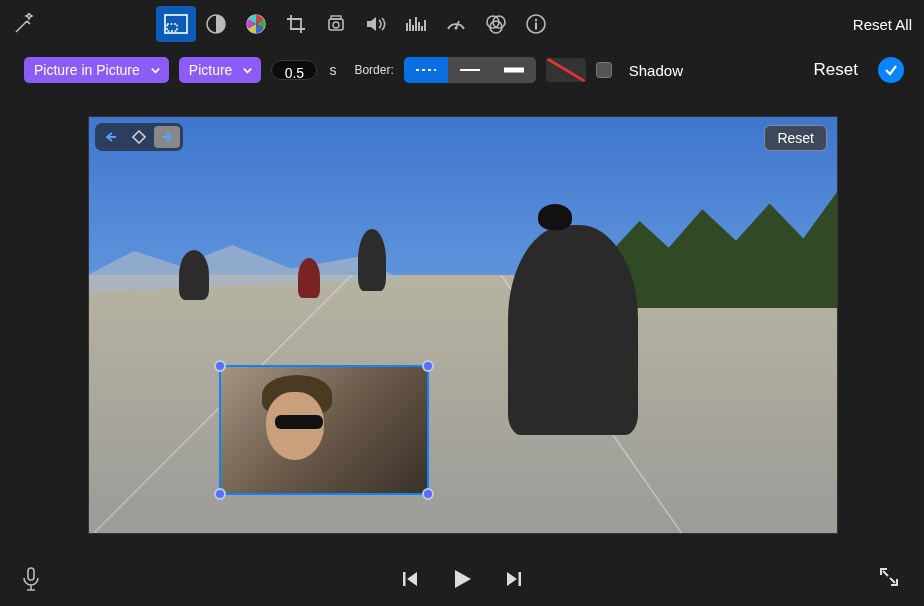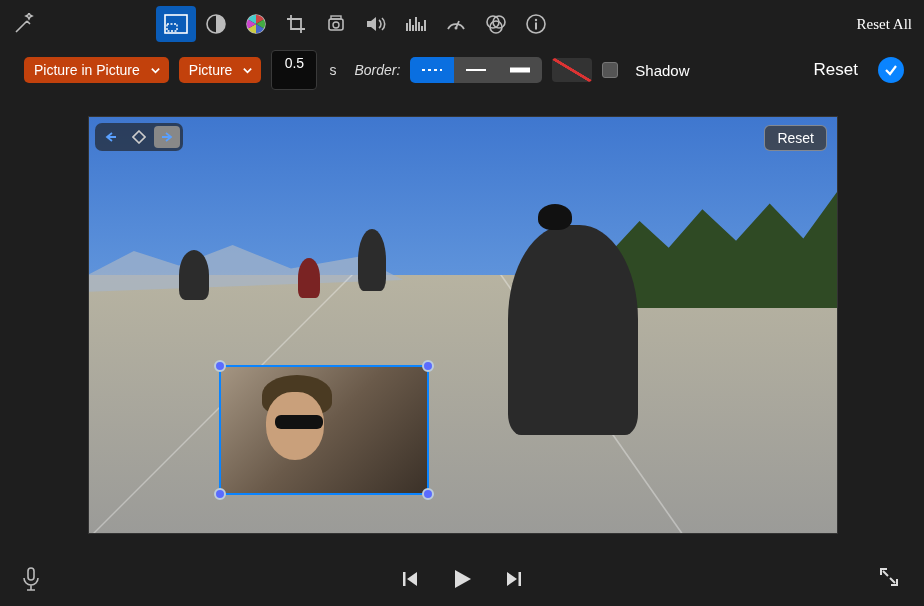--- a/index.html
+++ b/index.html
@@ -12,21 +12,20 @@
       overflow: hidden;
       position: relative;
     }
     
     .toolbar-top {
       display: flex;
       align-items: center;
       height: 48px;
       padding: 0 12px;
       gap: 0;
-      font-family: Liberation Serif, serif;
     }
     .wand-icon {
       width: 24px;
       height: 24px;
       margin-right: 120px;
       display: flex; align-items: center; justify-content: center;
     }
     .tool-btn {
       width: 40px;
       height: 36px;
@@ -47,45 +46,45 @@
     }
     
     .options-bar {
       display: flex;
       align-items: center;
       height: 44px;
       padding: 0 20px 0 24px;
       gap: 10px;
     }
     .dropdown {
-      background: #c2410c;
+      background: #8b5cf6;
       border-radius: 5px;
       height: 26px;
       display: flex;
       align-items: center;
       padding: 0 8px 0 10px;
       color: #fff;
       font-size: 14px;
       cursor: pointer;
       gap: 10px;
     }
     .dropdown .chev { width: 11px; height: 11px; }
     .num-input {
       background: #0c0c0c;
       border: 1px solid #3a3a3a;
-      border-radius: 4px;
+      border-radius: 12px;
       width: 46px;
-      height: 40px;
+      height: 20px;
       color: #fff;
       font-size: 14px;
       text-align: center;
       line-height: 24px;
     }
     .sec-label { color: #ddd; font-size: 14px; margin-left: 2px; }
-    .border-label { color: #ddd; font-size: 14px; margin-left: 8px; font-style: italic; }
+    .border-label { color: #ddd; font-size: 12px; margin-left: 8px; }
     .border-seg {
       display: flex;
       height: 26px;
       border-radius: 5px;
       overflow: hidden;
     }
     .border-seg div {
       width: 44px;
       display: flex;
       align-items: center;

